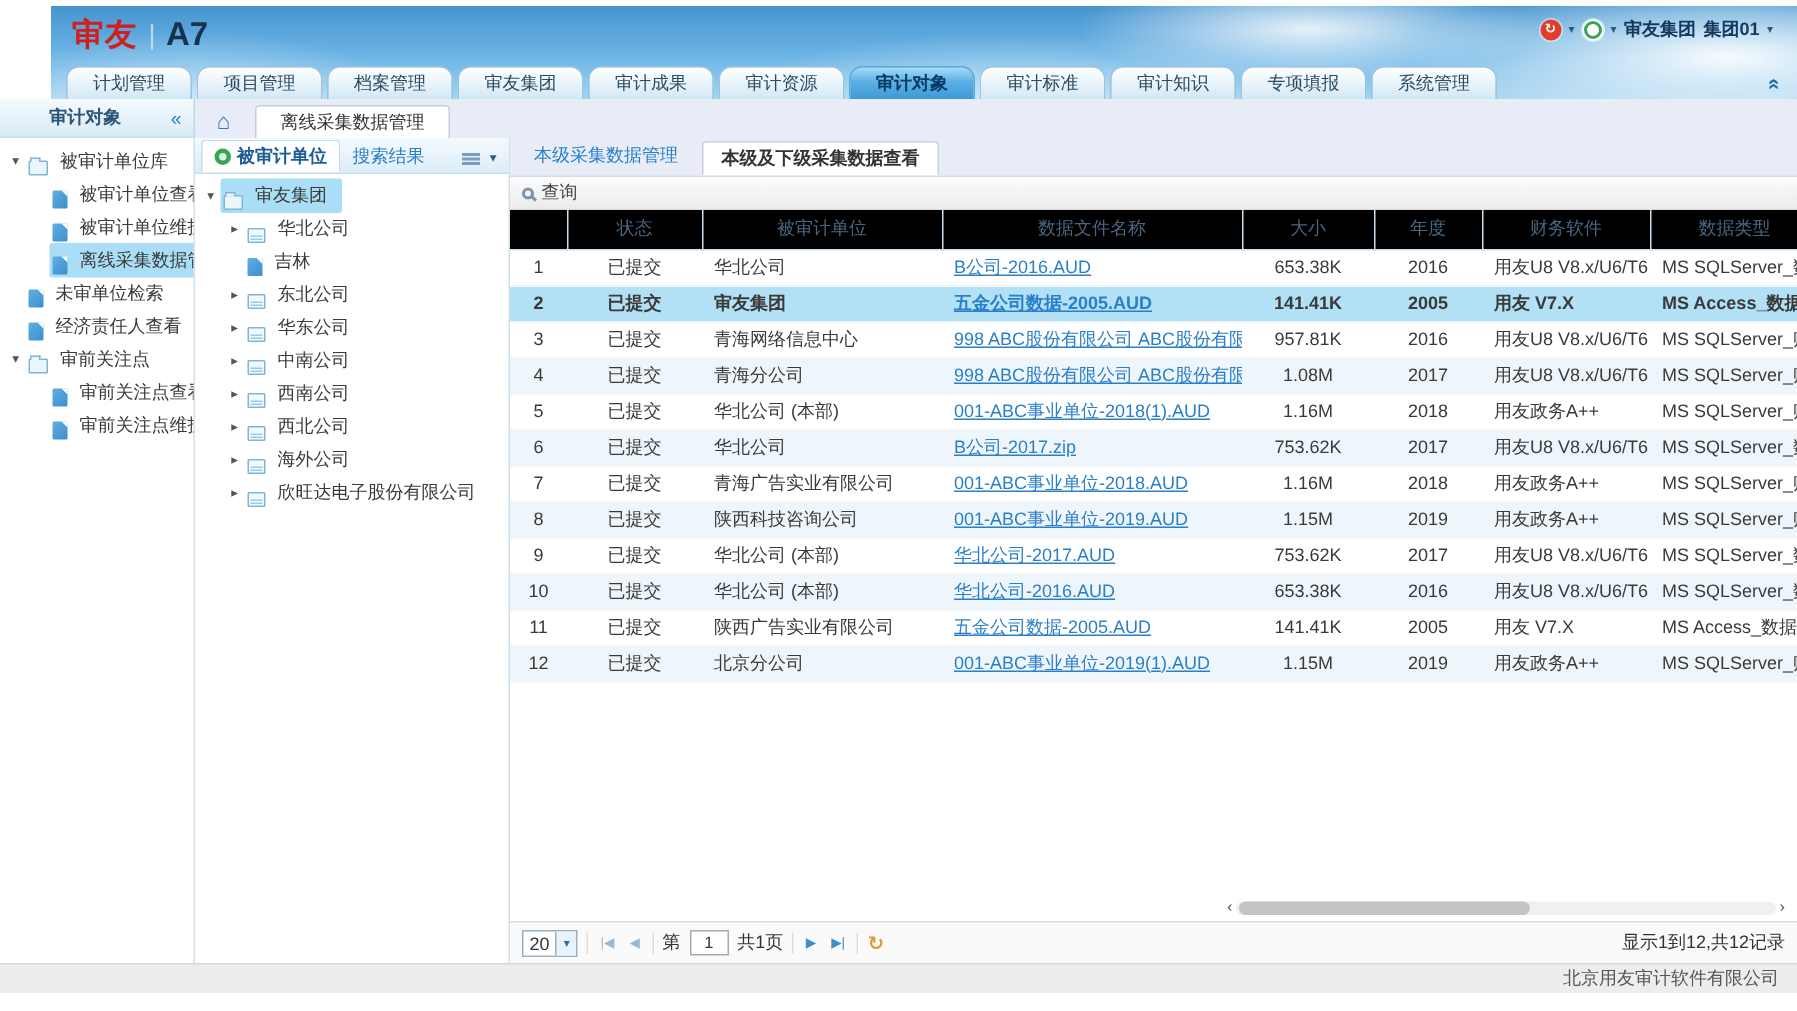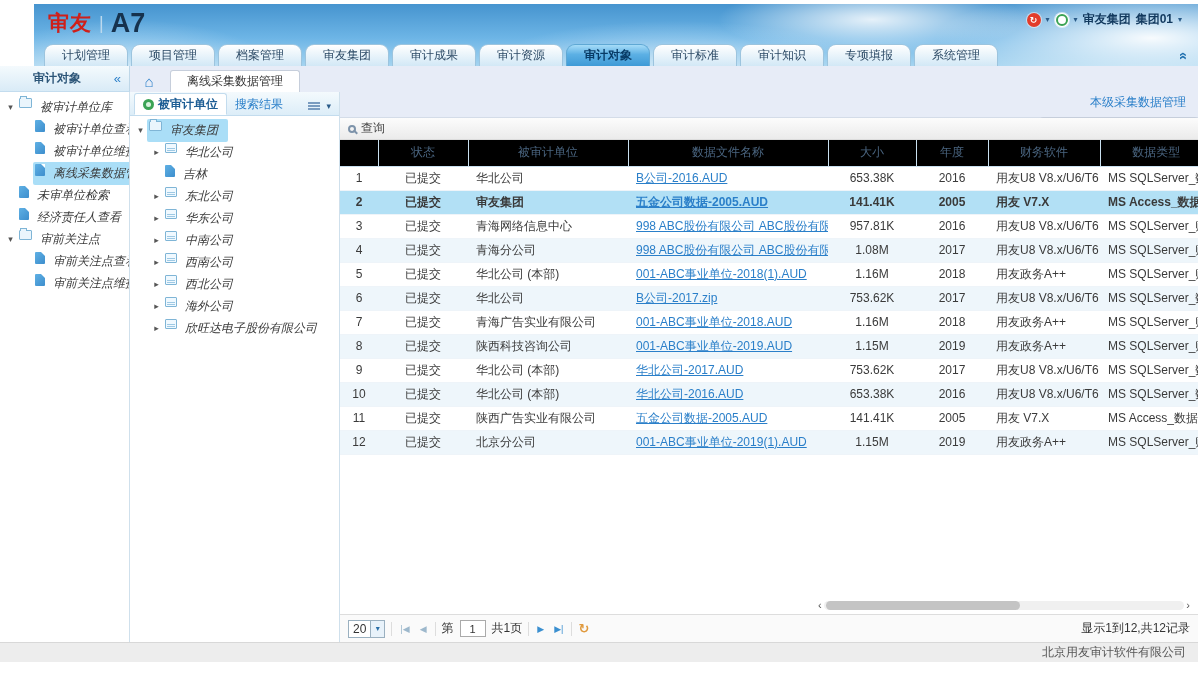--- a/index.html
+++ b/index.html
@@ -13,21 +13,21 @@
       radial-gradient(ellipse 220px 50px at 72% 25%, rgba(255,255,255,.85), transparent 70%),
       radial-gradient(ellipse 300px 70px at 96% 55%, rgba(255,255,255,.95), transparent 72%),
       radial-gradient(ellipse 260px 60px at 55% 95%, rgba(255,255,255,.45), transparent 70%),
       radial-gradient(ellipse 200px 70px at 8% 110%, rgba(255,255,255,.5), transparent 75%),
       linear-gradient(180deg,#4694cf 0%, #6db5e6 55%, #a5d4f0 100%);
     margin-left: 34px;
   }
   .brandbar { height:38px; display:flex; align-items:center; padding-left:14px; }
   .brand    { color:#cf1f1a; font-size:21px; font-weight:bold; letter-spacing:1px; }
   .brand-sep{ color:#bcd9ee; font-size:18px; margin:0 7px; }
-  .product  { color:#16324e; font-size:27px; font-weight:bold; }
+  .product  { color:#16324e; font-size:22px; font-weight:bold; }
   .sys-title{ color:#fff; font-size:20px; font-weight:bold; margin-left:18px; text-shadow:0 1px 2px rgba(10,60,110,.45); }
   .userbar { position:absolute; top:7px; right:16px; display:flex; align-items:center; gap:5px; color:#12395e; font-weight:bold; }
   .badge { width:14px; height:14px; border-radius:50%; display:inline-flex; align-items:center; justify-content:center; font-size:9px; color:#fff; }
   .badge.red { background:#e23c2b; box-shadow:0 0 0 1px rgba(255,255,255,.5); }
   .badge.green { background:#fff; box-shadow:0 0 0 1px rgba(255,255,255,.6); position:relative; }
   .badge.green::after{ content:''; width:8px; height:8px; border:2px solid #3ba355; border-radius:50%; }
   .caret { color:#2a5b88; font-size:8px; }
 
   
   .navtabs { position:absolute; left:10px; bottom:0; display:flex; gap:3px; }
@@ -65,32 +65,32 @@
   .ico-menu { width:12px; height:8px; border-top:2px solid #7a9cc0; border-bottom:2px solid #7a9cc0; position:relative; cursor:pointer; }
   .ico-menu::after { content:''; position:absolute; left:0; top:1px; width:12px; height:2px; background:#7a9cc0; }
   .org-tools .caret { cursor:pointer; font-size:9px; }
   .org-tree { flex:1; overflow:hidden; padding-top:3px; }
 
   
   .titem { display:flex; align-items:center; height:22px; white-space:nowrap; cursor:pointer; }
   .titem .arrow { width:13px; text-align:center; color:#555; font-size:9px; flex:none; }
   .titem .tlabel { padding:1px 4px; color:#3a3a3a; }
   .titem.selected .tlabel-wrap { background:#aadef7; }
-  .tlabel-wrap { display:flex; align-items:flex-start; gap:4px; padding:2px 6px 2px 2px; border-radius:2px;font-style:italic; }
+  .tlabel-wrap { display:flex; align-items:flex-end; gap:4px; padding:2px 6px 2px 2px; border-radius:2px; }
   .ticon { flex:none; display:inline-block; }
   .ico-folder { width:13px; height:10px; background:#eaf5fc; border:1px solid #7fb5d6; border-radius:1px; position:relative; }
   .ico-folder::before { content:''; position:absolute; top:-3px; left:0; width:5px; height:2px; background:#eaf5fc; border:1px solid #7fb5d6; border-bottom:none; }
   .ico-org { width:12px; height:10px; background:#f0f9ff; border:1px solid #7fb5d6; border-radius:1px; position:relative; }
   .ico-org::after { content:''; position:absolute; left:1px; top:4px; width:8px; height:1px; background:#9ec9e4; box-shadow:0 2px 0 #9ec9e4; }
   .ico-doc { width:10px; height:12px; background:linear-gradient(135deg,#5fb0e4 0%,#3d8ecd 100%); border-radius:1px; position:relative; }
   .ico-doc::after { content:''; position:absolute; right:0; top:0; border-style:solid; border-width:0 4px 4px 0; border-color:transparent #fff transparent transparent; }
 
   
   .main { flex:1; display:flex; flex-direction:column; min-width:0; background:#fff; }
-  .main-tabs { height:26px; background:#e7ecf7; display:flex; align-items:flex-end; padding-left:4px; gap:4px; border-bottom:1px solid #d4dce8;flex-direction:column; }
+  .main-tabs { height:26px; background:#e7ecf7; display:flex; align-items:center; padding-left:4px; gap:4px; border-bottom:1px solid #d4dce8; }
   .main-tab { height:23px; line-height:21px; padding:0 12px; color:#2a7fc9; cursor:pointer; }
   .main-tab.active { background:#fff; border:1px solid #c6cedb; border-bottom:1px solid #fff; border-radius:3px 3px 0 0; color:#333; font-weight:bold; margin-bottom:-1px; }
   .toolbar { height:22px; display:flex; align-items:center; gap:5px; padding-left:8px;
     background:linear-gradient(180deg,#fcfcfc,#ebebeb); border-bottom:1px solid #dcdcdc; cursor:pointer; }
   .toolbar .lbl { color:#444; }
   .icon-search { width:8px; height:8px; border:2px solid #7d93aa; border-radius:50%; position:relative; display:inline-block; }
   .icon-search::after { content:''; position:absolute; width:5px; height:2px; background:#7d93aa; transform:rotate(45deg); right:-4px; bottom:-2px; }
 
   .table-wrap { overflow:hidden; }
   table { border-collapse:collapse; table-layout:fixed; width:872px; }

